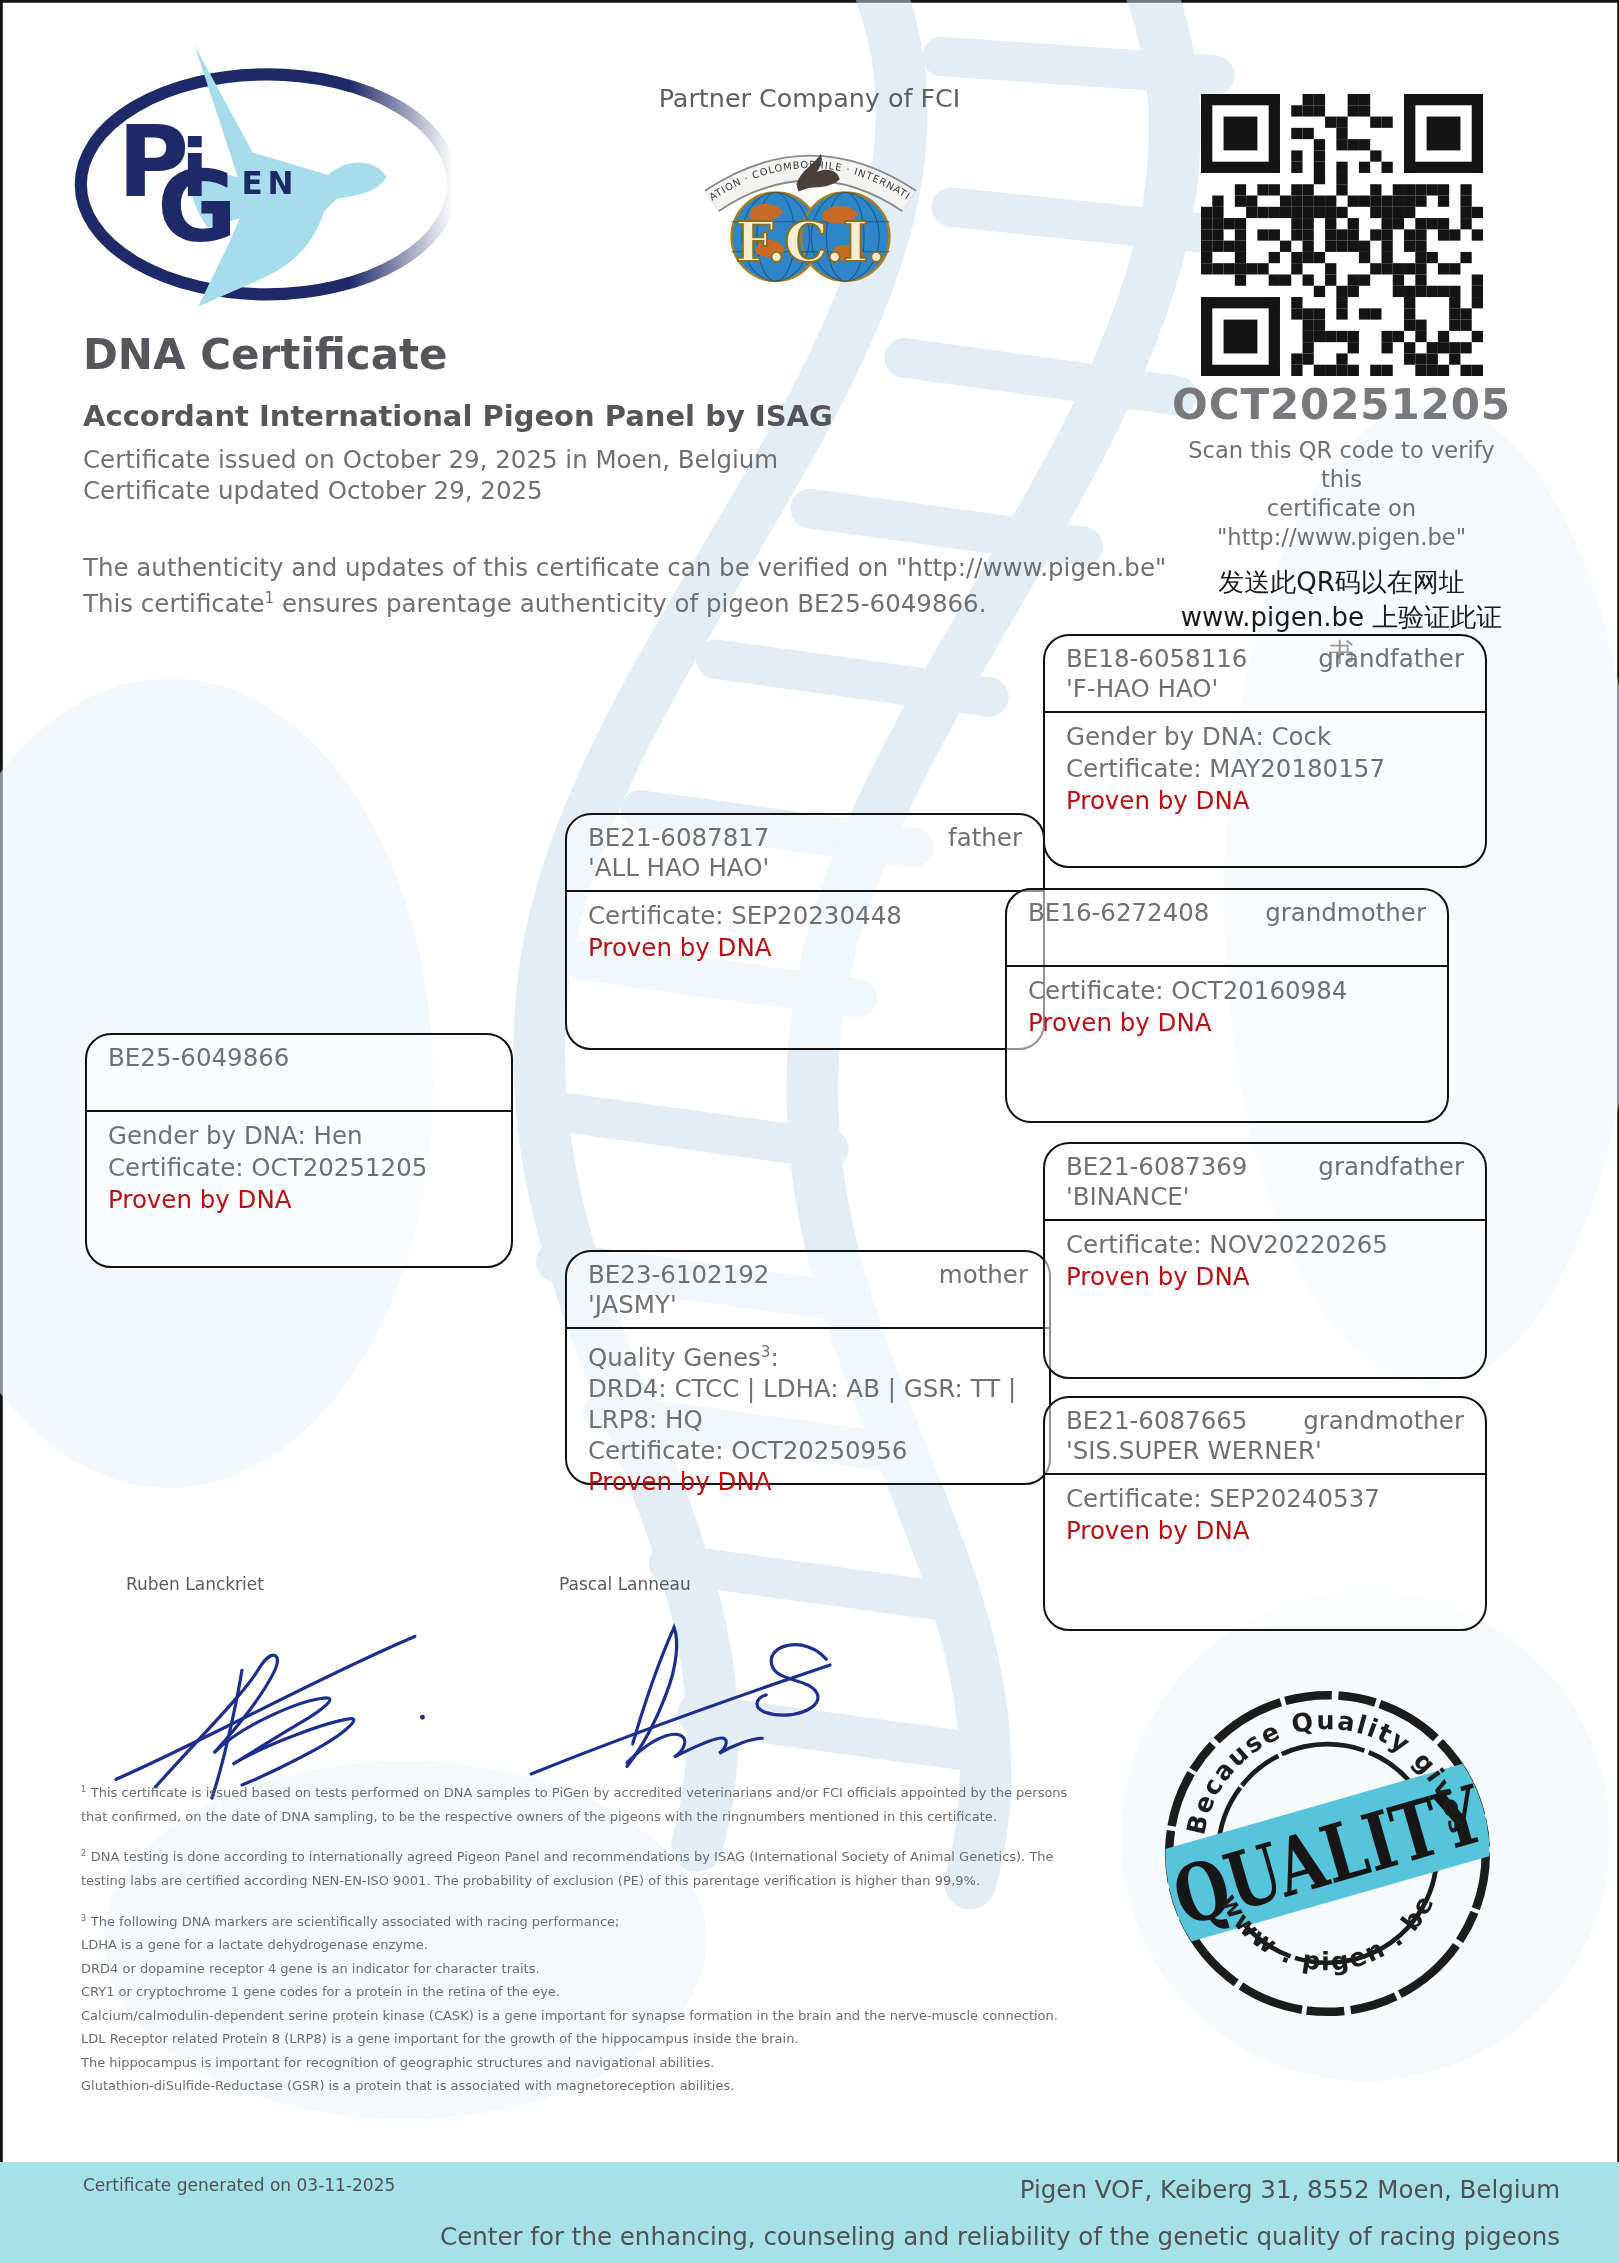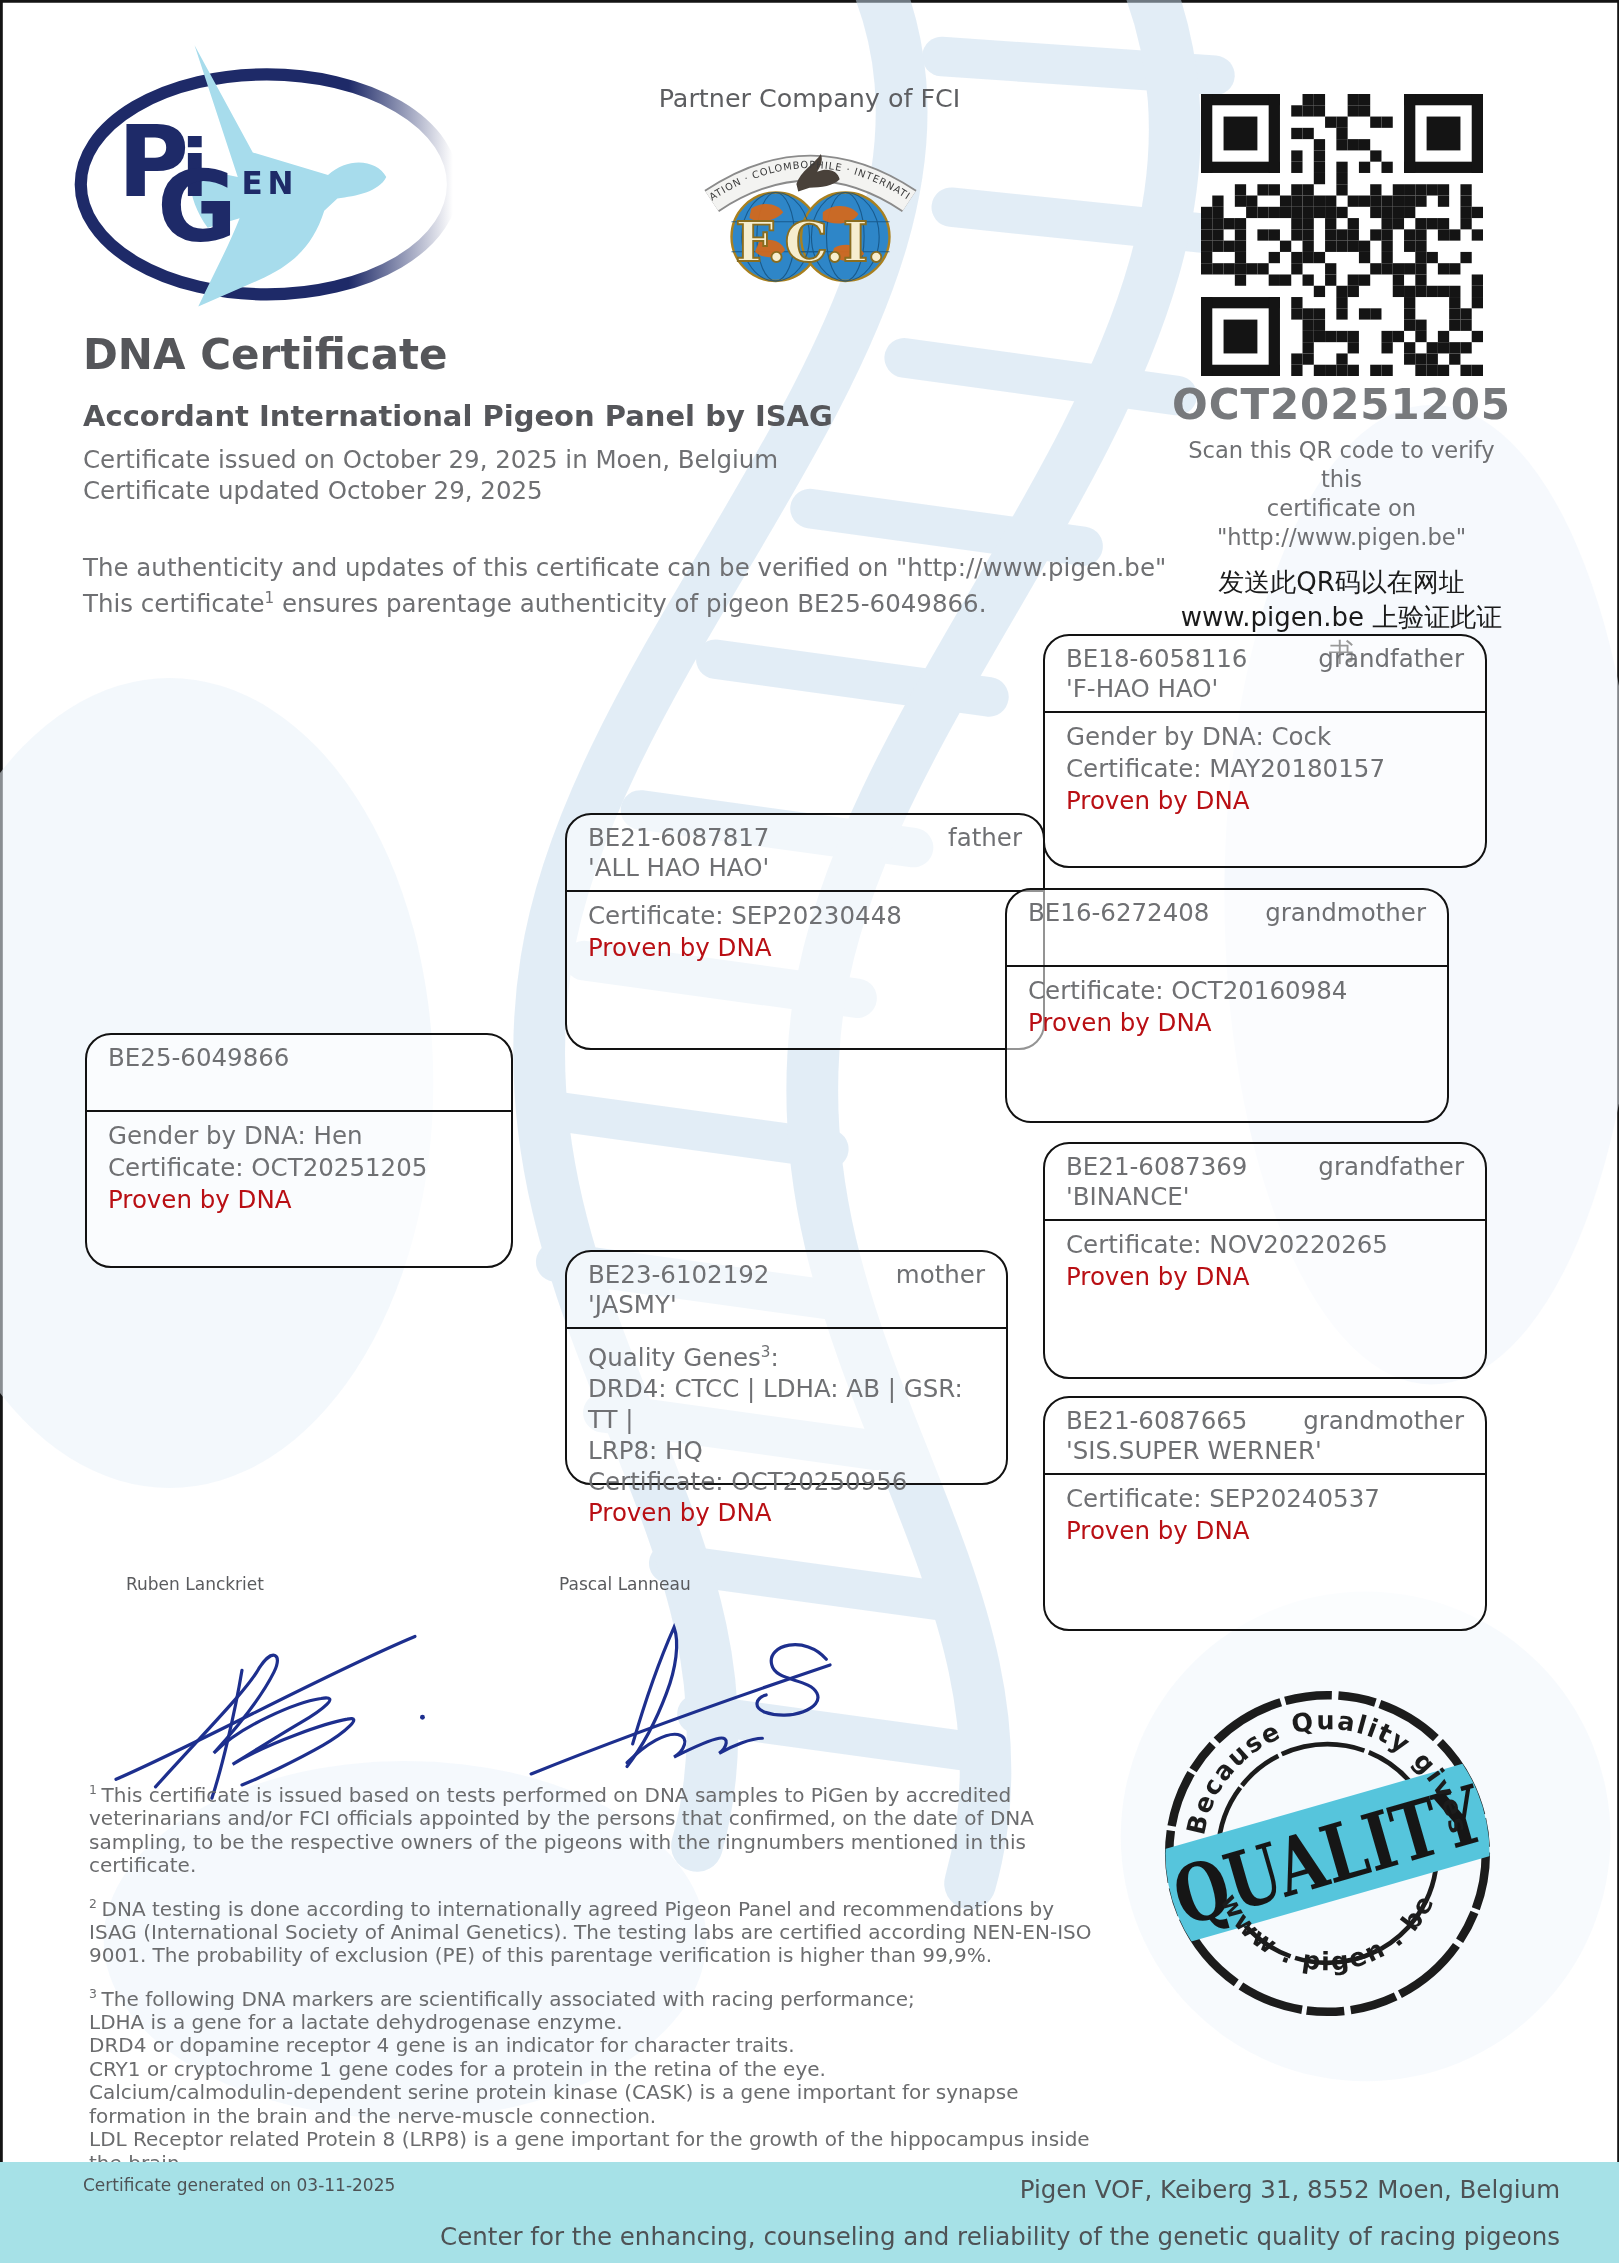--- a/index.html
+++ b/index.html
@@ -25,21 +25,21 @@
   sup{font-size:0.62em;}
 
   .pbox{position:absolute;border:2.8px solid #121212;border-radius:26px;background:rgba(255,255,255,.55);box-sizing:border-box;}
   .ph{height:68px;border-bottom:2.8px solid #121212;padding:6.6px 21px 0;}
   .prow{display:flex;justify-content:space-between;font-size:24.5px;color:#6f7073;line-height:31px;}
   .pname{font-size:24.5px;color:#6f7073;line-height:30px;}
   .pb{padding:8.5px 21px 0;font-size:24.5px;color:#6f7073;line-height:32px;}
   .proven{color:#b90f14;}
 
   .signame{position:absolute;font-size:17px;color:#5a5b5e;}
-  .fns{position:absolute;left:89px;top:1778px;width:1012px;color:#6b6c6e;font-size:20px;line-height:23.5px;}
+  .fns{position:absolute;left:81px;top:1778px;width:1012px;color:#6b6c6e;font-size:13px;line-height:23.5px;}
   .fn{margin:0 0 14px 0;}
   .fn sup{margin-right:4.7px;}
   .fn-text{white-space:pre-line;}
 
   .footer{position:absolute;left:0;top:2162px;width:1620px;height:102px;}
   .f-gen{position:absolute;left:83px;top:13px;font-size:17px;color:#4e5255;}
   .f-addr{position:absolute;right:60px;top:13px;font-size:24.5px;color:#4e5255;}
   .f-tag{position:absolute;right:60px;top:60px;font-size:24.5px;color:#4e5255;}
 </style>
 </head>
@@ -415,21 +415,21 @@
             <span>father</span>
           </div>
         <div class="pname">'ALL HAO HAO'</div>
       </div>
       <div class="pb">
         <div>Certificate: SEP20230448</div>
         <div class="proven">Proven by DNA</div>
       </div>
     </div>
 
-    <div class="pbox" style="left:565px;top:1250px;width:443px;height:235px">
+    <div class="pbox" style="left:565px;top:1250px;width:486px;height:235px">
       <div class="ph">
         <div class="prow">
             <span>BE23-6102192</span>
             <span>mother</span>
           </div>
         <div class="pname">'JASMY'</div>
       </div>
       <div class="pb" style="line-height:31px;">
         <div><span>Quality Genes</span><sup>3</sup><span>:</span></div>
         <div>DRD4: CTCC | LDHA: AB | GSR: TT |</div>

